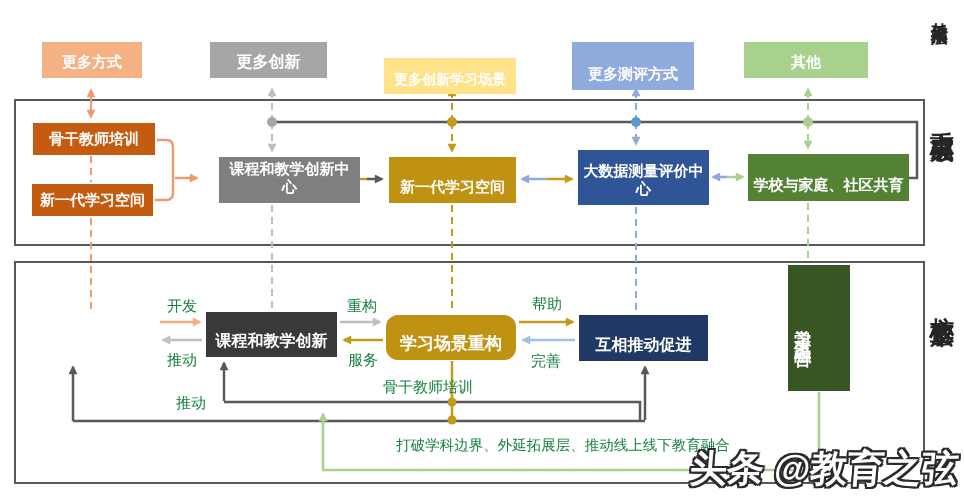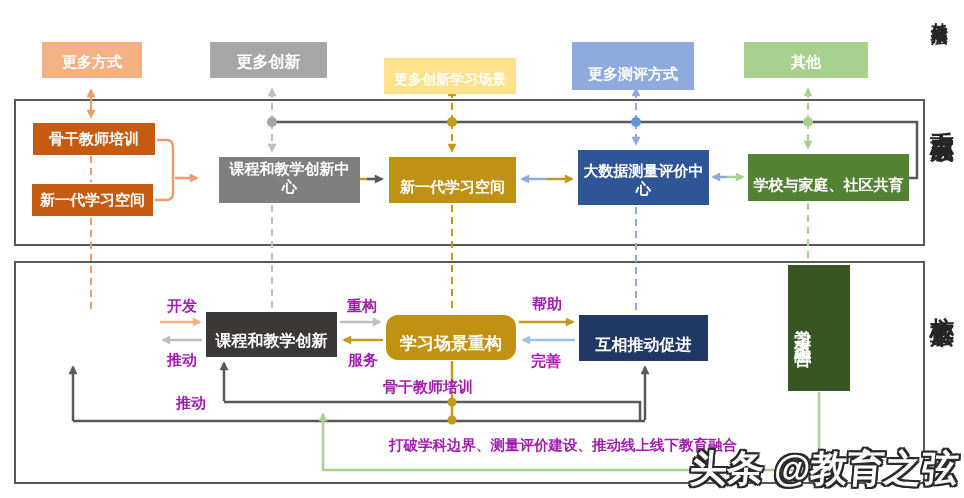--- a/index.html
+++ b/index.html
@@ -10,21 +10,21 @@
   .section{position:absolute;border:2px solid #595959;background:transparent;}
   svg.wires{position:absolute;left:0;top:0;width:964px;height:498px;pointer-events:none;}
   .box{
     position:absolute;display:flex;align-items:flex-end;justify-content:center;
     color:#ffffff;font-weight:bold;text-align:center;line-height:1.25;box-sizing:border-box;
     padding:6px 4px;
   }
   .vbox{writing-mode:vertical-rl;letter-spacing:4px;}
   .edge-label{
     position:absolute;transform:translate(-50%,-50%);
-    font-size:15px;font-weight:bold;color:#a21caf;white-space:nowrap;
+    font-size:15px;font-weight:normal;color:#15803d;white-space:nowrap;
   }
   .layer-label{
     position:absolute;writing-mode:vertical-rl;
     font-family:"Liberation Serif","DejaVu Serif",serif;
     font-weight:bold;color:#262626;white-space:nowrap;letter-spacing:2px;
   }
   .watermark{
     position:absolute;right:6px;bottom:4px;
     font-size:37px;font-weight:bold;color:#ffffff;
     transform:skewX(-5deg);white-space:nowrap;
@@ -175,21 +175,21 @@
   </div>
 
   <div class="edge-label" style="left:182px;top:306px;">开发</div>
   <div class="edge-label" style="left:182px;top:360px;">推动</div>
   <div class="edge-label" style="left:362px;top:306px;">重构</div>
   <div class="edge-label" style="left:363px;top:360px;">服务</div>
   <div class="edge-label" style="left:547px;top:304px;">帮助</div>
   <div class="edge-label" style="left:546px;top:361px;">完善</div>
   <div class="edge-label" style="left:428px;top:387px;">骨干教师培训</div>
   <div class="edge-label" style="left:191px;top:403px;">推动</div>
-  <div class="edge-label" style="left:563px;top:445px;font-size:14.5px;">打破学科边界、测量评价建设、推动线上线下教育融合</div>
+  <div class="edge-label" style="left:563px;top:445px;font-size:14.5px;">打破学科边界、外延拓展层、推动线上线下教育融合</div>
 
   <div class="layer-label" style="left:928px;top:8px;font-size:17px;">外延拓展层</div>
   <div class="layer-label" style="left:926px;top:112px;font-size:24px;">重点突破层</div>
   <div class="layer-label" style="left:926px;top:297px;font-size:24px;">核心变革层</div>
 
   <div class="watermark">头条 @教育之弦</div>
 
 </div>
 
 </body></html>

